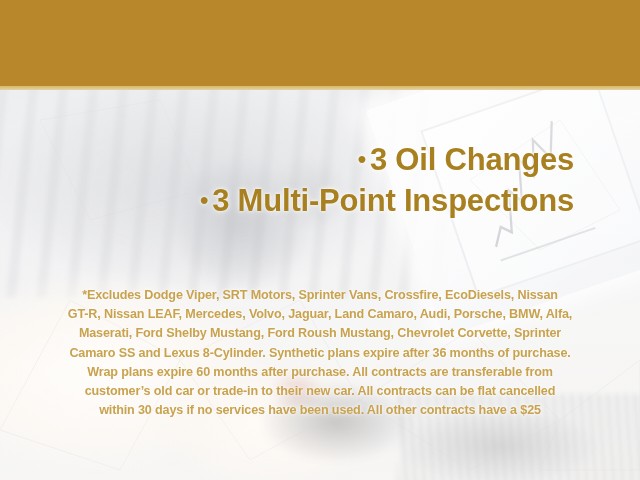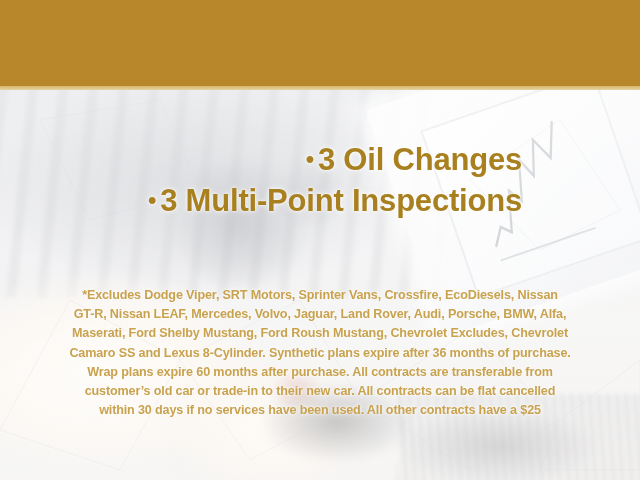--- a/index.html
+++ b/index.html
@@ -202,21 +202,21 @@
     vertical-align: super;
     letter-spacing: 0;
   }
 
   
   .bullets {
     position: absolute;
     left: 0;
     top: 139px;
     width: 640px;
-    padding-right: 118px;
+    padding-right: 66px;
     box-sizing: border-box;
     text-align: right;
   }
   .bullet-line {
     font-size: 31px;
     font-weight: bold;
     color: #a8801f;
     line-height: 40px;
     letter-spacing: -0.2px;
     white-space: nowrap;
@@ -287,21 +287,21 @@
   <div class="header-band"></div>
   <div class="header-rule"></div>
 
   <div class="bullets">
     <div class="bullet-line"><span class="dot">•</span><span>3 Oil Changes</span></div>
     <div class="bullet-line"><span class="dot">•</span><span>3 Multi-Point Inspections</span></div>
   </div>
 
   <div class="fineprint">
     <div class="fine-line">*Excludes Dodge Viper, SRT Motors, Sprinter Vans, Crossfire, EcoDiesels, Nissan</div>
-    <div class="fine-line">GT-R, Nissan LEAF, Mercedes, Volvo, Jaguar, Land Rover, Audi, Porsche, BMW, Alfa,</div>
-    <div class="fine-line">Maserati, Ford Shelby Mustang, Ford Roush Mustang, Chevrolet Excludes, Chevrolet</div>
+    <div class="fine-line">GT-R, Nissan LEAF, Mercedes, Volvo, Jaguar, Land Camaro, Audi, Porsche, BMW, Alfa,</div>
+    <div class="fine-line">Maserati, Ford Shelby Mustang, Ford Roush Mustang, Chevrolet Corvette, Sprinter</div>
     <div class="fine-line">Camaro SS and Lexus 8-Cylinder. Synthetic plans expire after 36 months of purchase.</div>
     <div class="fine-line">Wrap plans expire 60 months after purchase. All contracts are transferable from</div>
     <div class="fine-line">customer’s old car or trade-in to their new car. All contracts can be flat cancelled</div>
     <div class="fine-line">within 30 days if no services have been used. All other contracts have a $25</div>
   </div>
 
 </div>
 
 </body></html>

